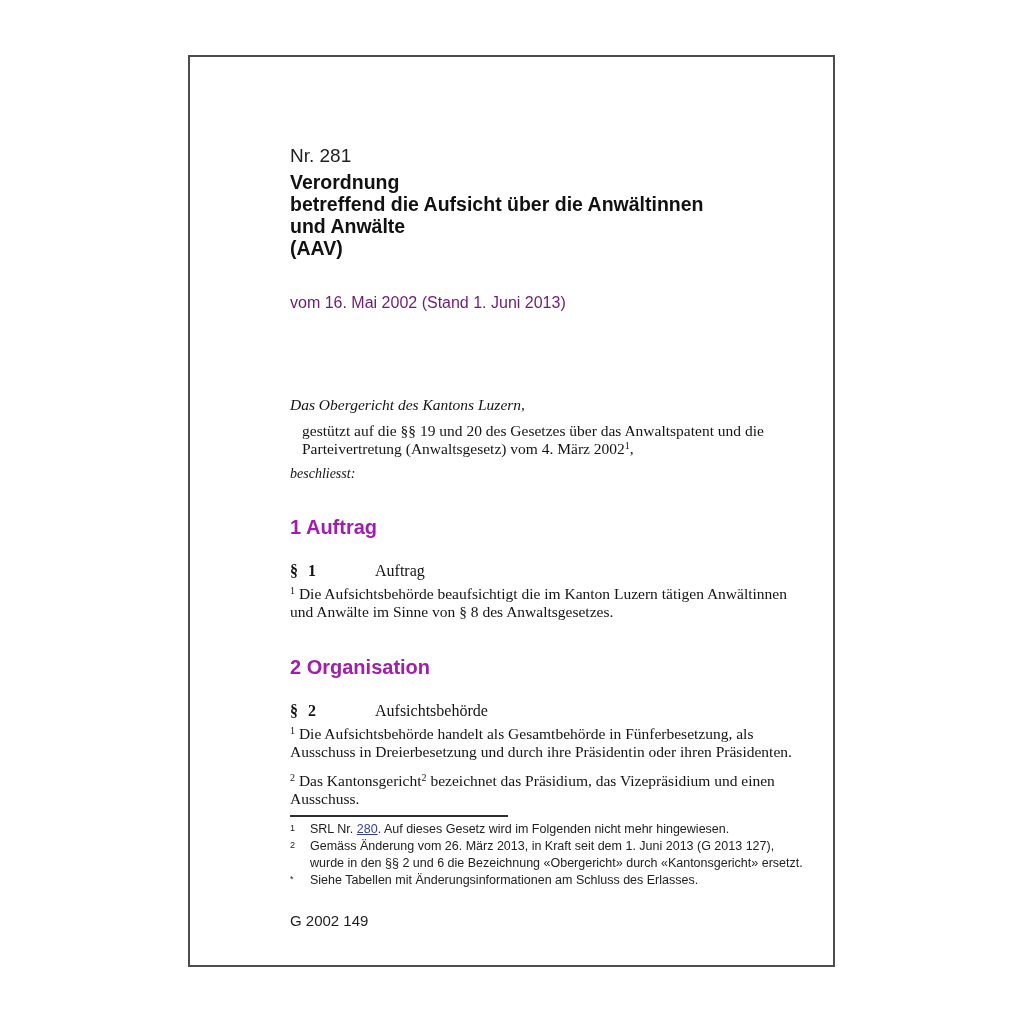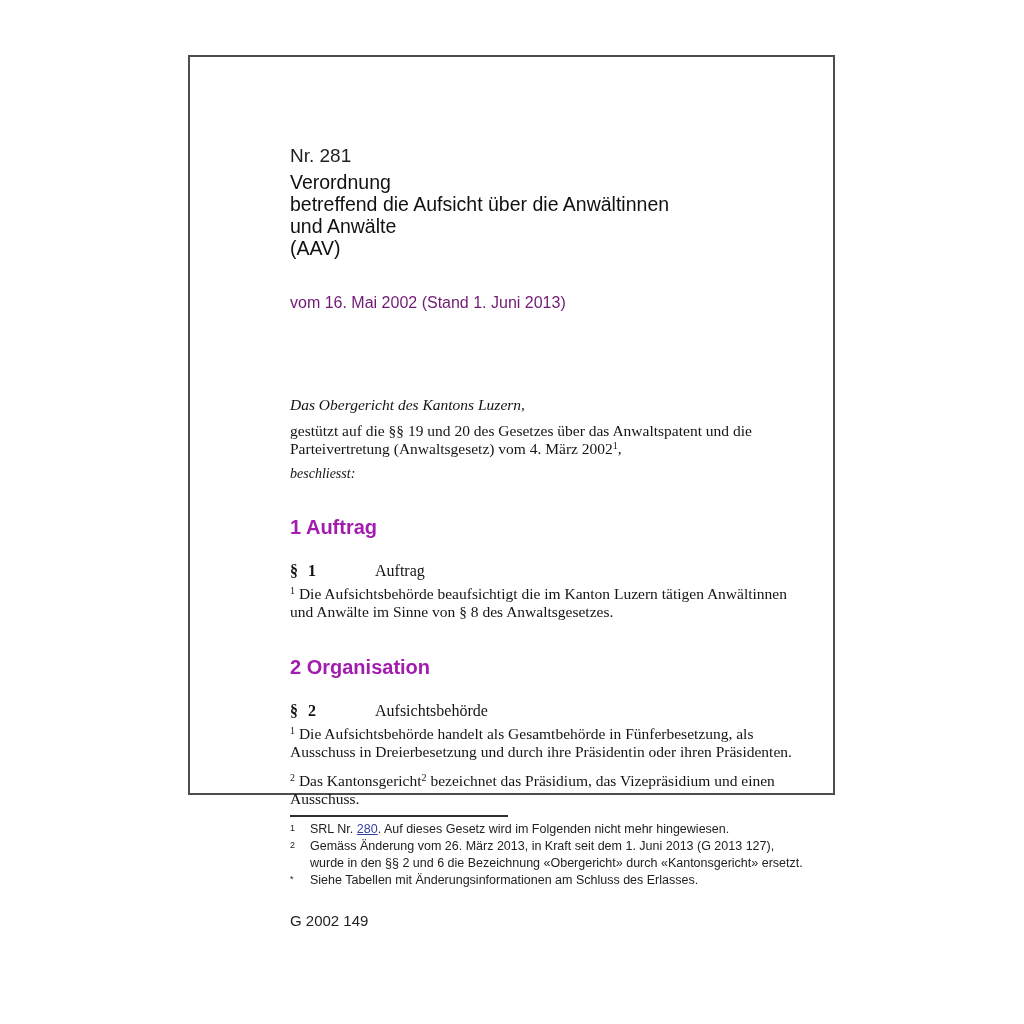--- a/index.html
+++ b/index.html
@@ -7,61 +7,62 @@
     position:relative;
     width:1024px;height:1024px;
     background:#ffffff;
     font-family:"Liberation Sans", sans-serif;
     color:#1a1a1a;
     overflow:hidden;
   }
   .page{
     position:absolute;
     left:188px;top:55px;
-    width:647px;height:740px;
+    width:647px;height:912px;
     box-sizing:border-box;
     border:2px solid #4d4d4d;
     background:#ffffff;
   }
   .content{
     box-sizing:border-box;
     padding:0 26px 0 100px;
   }
   
   .doc-number{
     margin-top:88px;
     font-size:19px;
     line-height:22px;
     font-weight:400;
     color:#1f1f1f;
   }
   .doc-title{
     margin-top:4px;
     font-size:19.5px;
     line-height:22px;
-    font-weight:400;
+    font-weight:700;
     color:#111;
   }
   .date-line{
     margin-top:33px;
     font-size:16px;
     line-height:22px;
     font-weight:400;
     color:#701a75;
   }
   
   .serif{font-family:"Liberation Serif", serif;color:#141414;}
   .preamble{margin-top:82px;}
   .issuer{
     font-size:15.5px;line-height:18px;font-style:italic;
   }
   .basis{
     margin-top:8px;
     font-size:15.5px;line-height:18px;
     max-width:516px;
+    margin-left:12px;
   }
   .resolution{
     margin-top:7px;
     font-size:14px;line-height:18px;font-style:italic;
   }
   .sup{
     font-size:10px;
     position:relative;top:-5px;
     line-height:0;
   }

